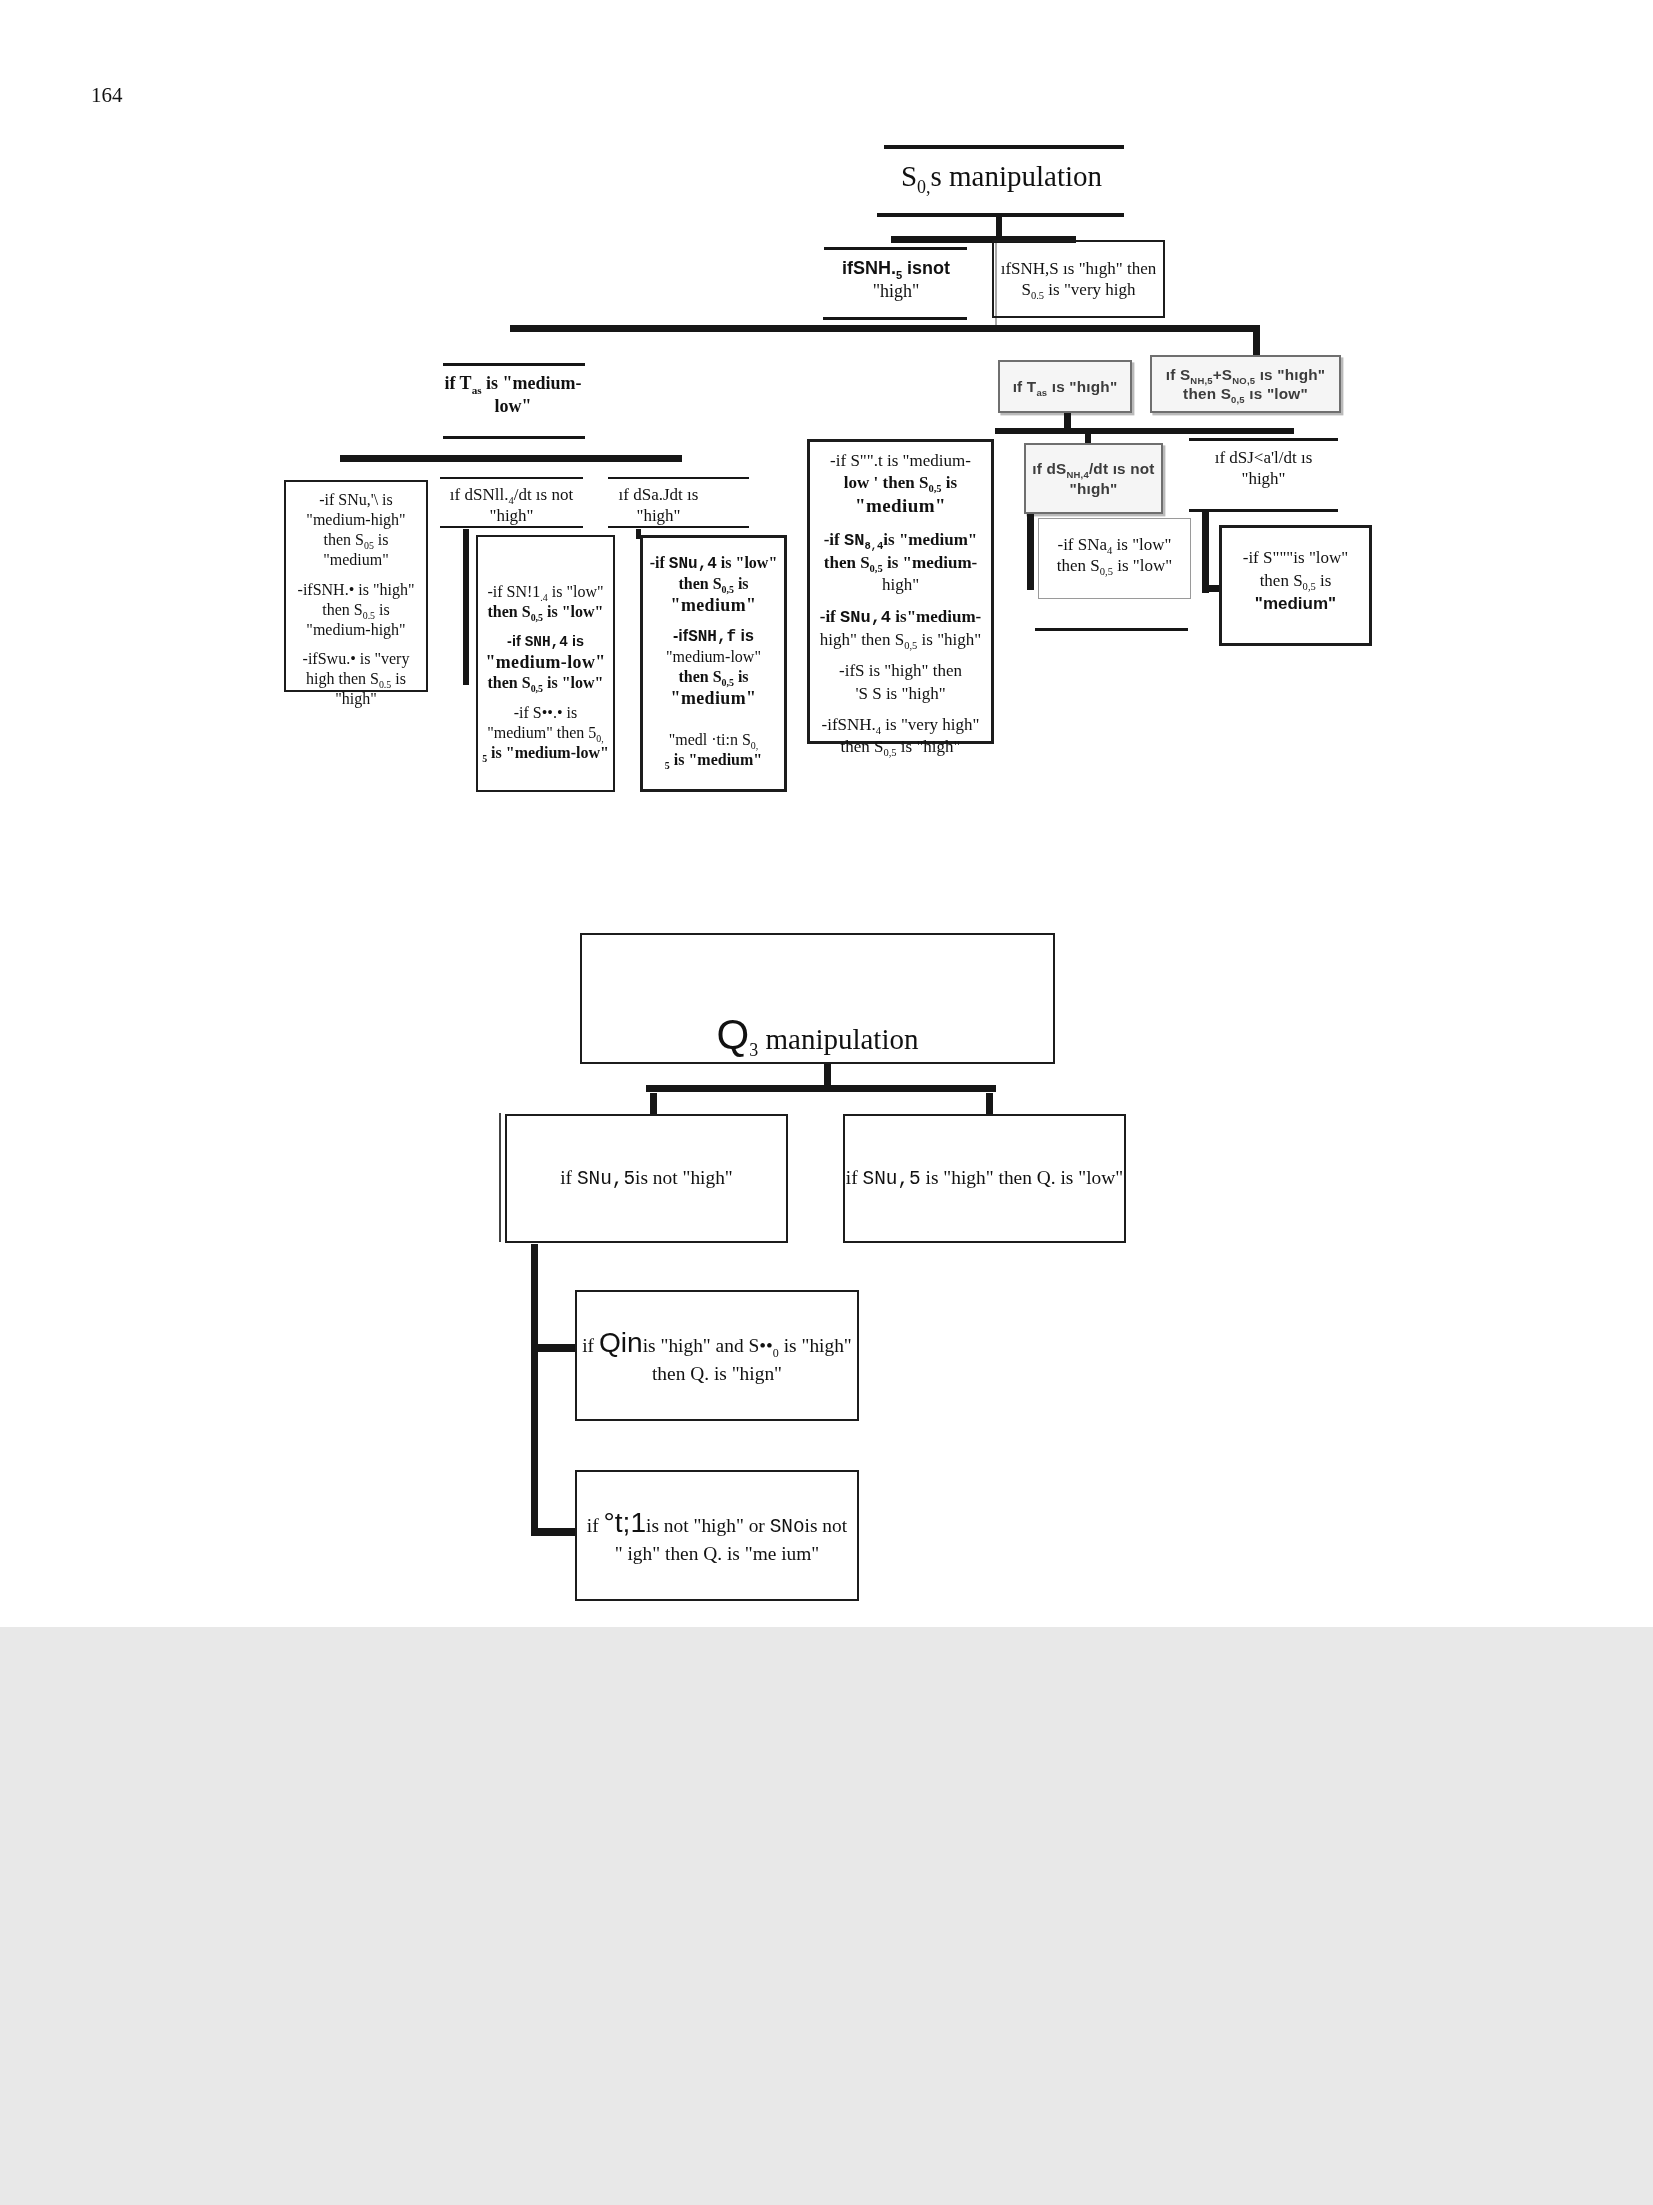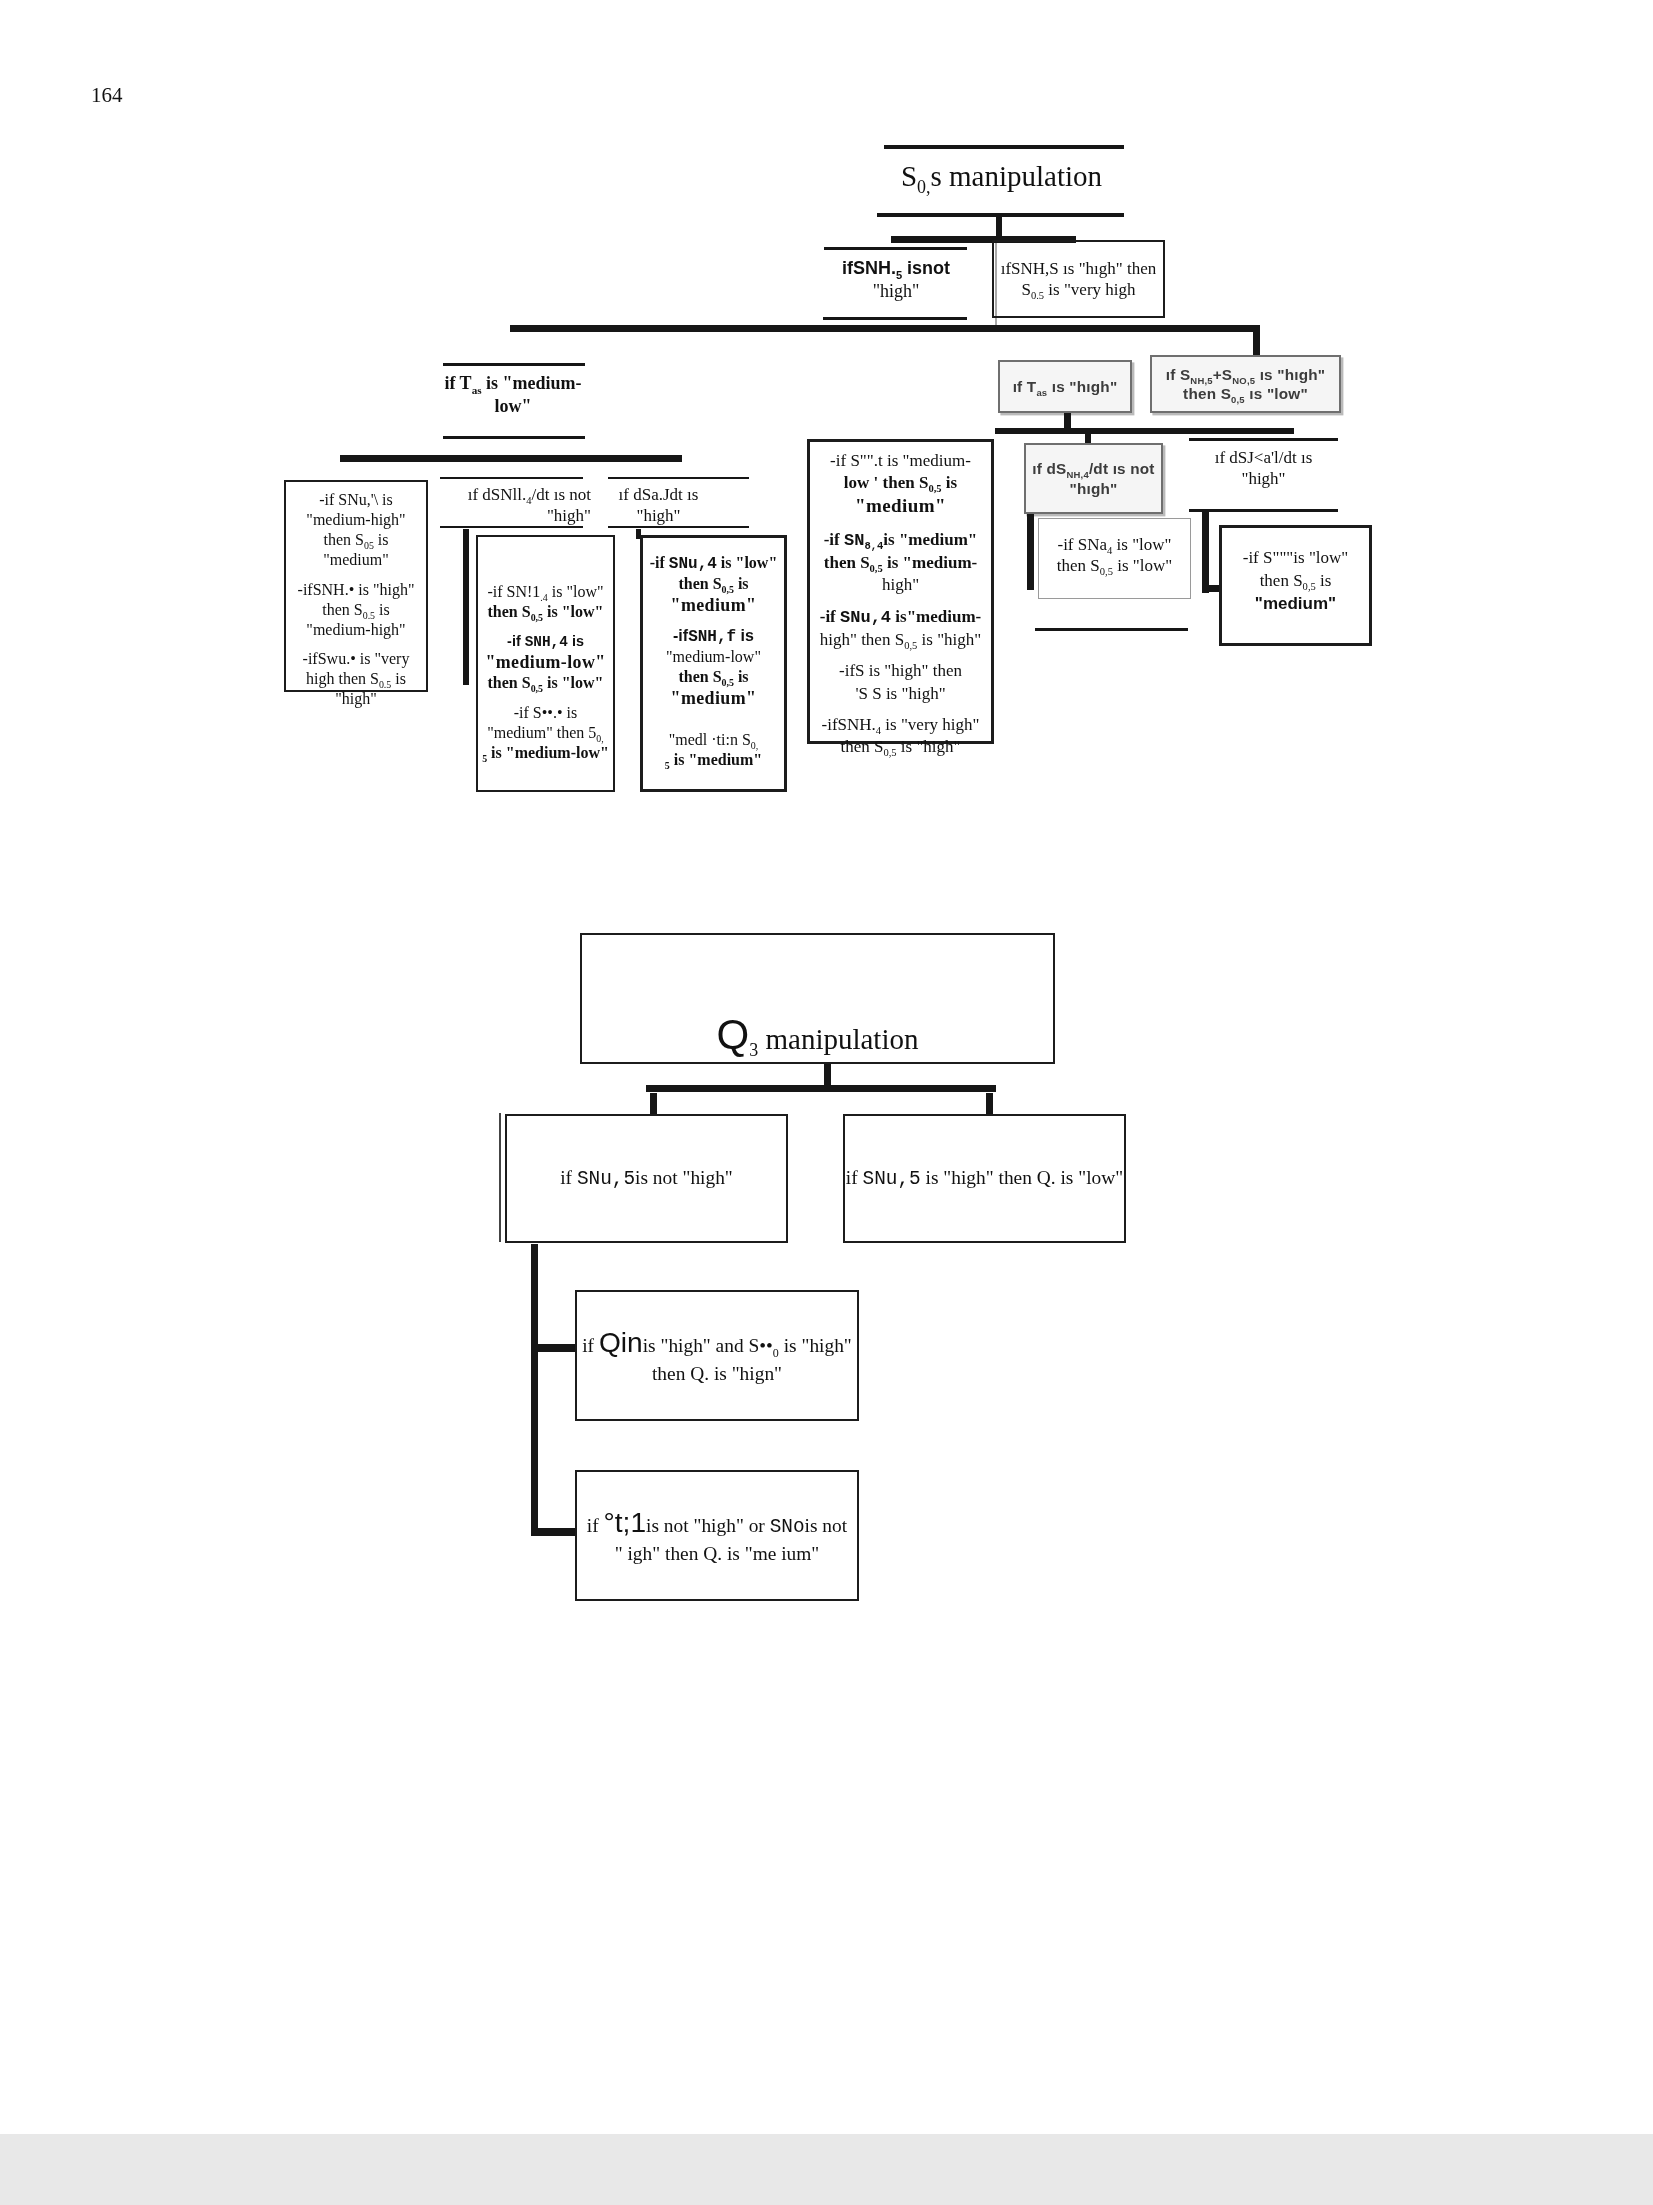--- a/index.html
+++ b/index.html
@@ -1,16 +1,16 @@
 <!DOCTYPE html>
 <html style="font-size:13px"><head>
 <meta charset="utf-8">
 <style>
   html,body{margin:0;padding:0;background:#e8e8e8;}
-  .page{position:relative;width:1654px;height:2134px;background:#ffffff;
+  .page{position:relative;width:1654px;height:1627px;background:#ffffff;
         font-family:"Liberation Serif",serif;color:#111;overflow:hidden;}
   
   .hl,.vl{position:absolute;background:#161616;}
   .faint{background:#a9a9a9;}
   
   .node{position:absolute;text-align:center;line-height:1.25;}
   .box{border:2.4px solid #1c1c1c;box-sizing:border-box;display:flex;
        flex-direction:column;justify-content:flex-start;align-items:center;}
   .vcenter{justify-content:center;}
   .graybox{border:2.4px solid #6f6f6f;background:#f5f5f5;
@@ -89,21 +89,21 @@
       <div class="ln">"medium"</div>
       <div class="ln gap">-ifSNH.• is "high"</div>
       <div class="ln">then  S<sub>0.5</sub>  is</div>
       <div class="ln">"medium-high"</div>
       <div class="ln gap">-ifSwu.• is "very</div>
       <div class="ln">high   then S<sub>0.5</sub>  is</div>
       <div class="ln">"high"</div>
     </div>
 
     <div class="hl" style="left:440px;top:477px;width:143px;height:2.4px;"></div>
-    <div class="node" style="left:432px;top:484px;width:159px;font-size:17px;text-align:right;">
+    <div class="node" style="left:432px;top:484px;width:159px;font-size:17px;">
       <div class="ln">ıf dSNll.<sub>4</sub>/dt  ıs not</div>
       <div class="ln">"high"</div>
     </div>
     <div class="hl" style="left:440px;top:526px;width:143px;height:2.4px;"></div>
     <div class="vl" style="left:463px;top:529px;width:5.7px;height:156px;"></div>
     <div class="node box" style="left:476px;top:535px;width:139px;height:257px;font-size:16px;padding-top:45px;">
       <div class="ln">-if SN!1<sub>.4</sub> is "low"</div>
       <div class="ln b">then S<sub>0,5</sub> is "low"</div>
       <div class="ln sfb sm gap">-if  <span class="sf">SNH,4</span>  is</div>
       <div class="ln b lg">"medium-low"</div>

